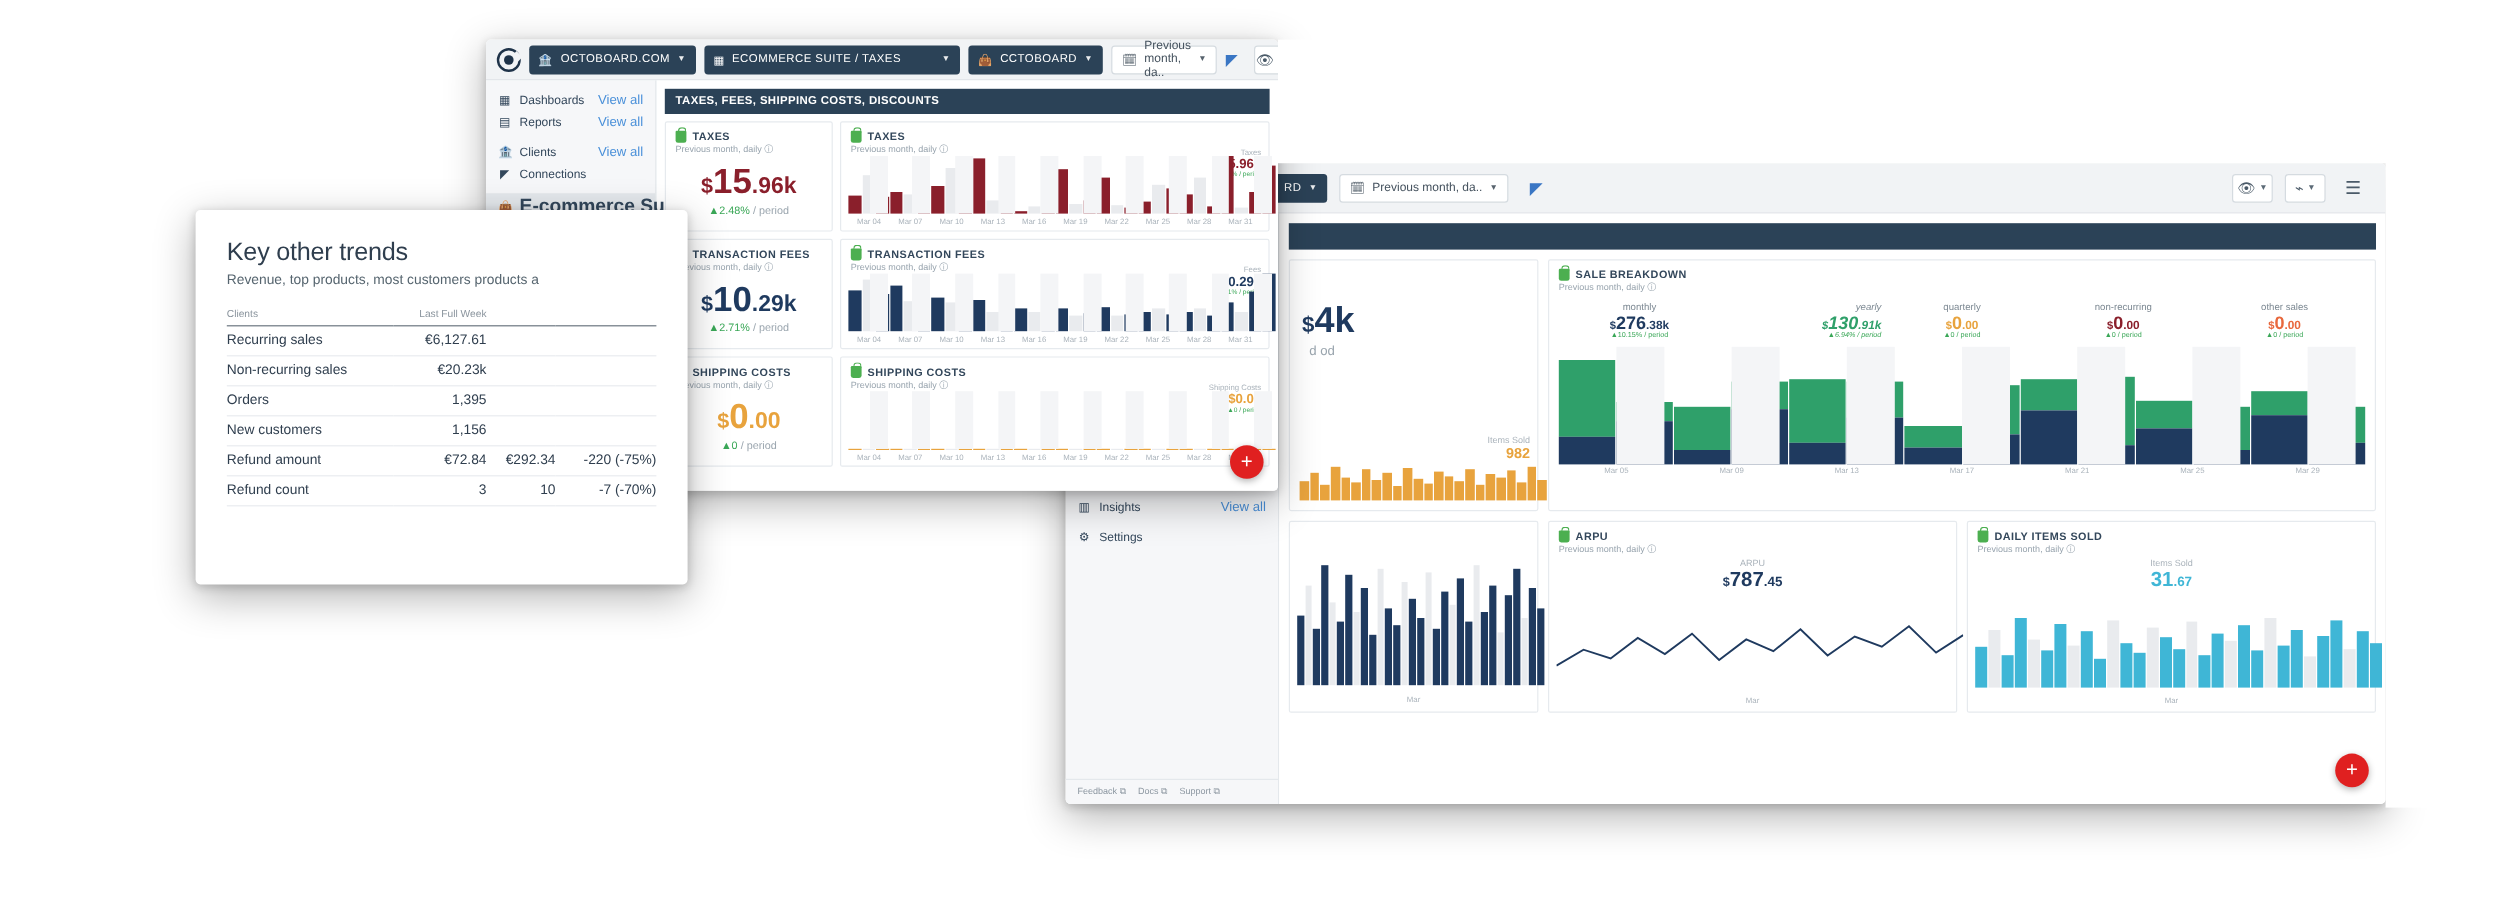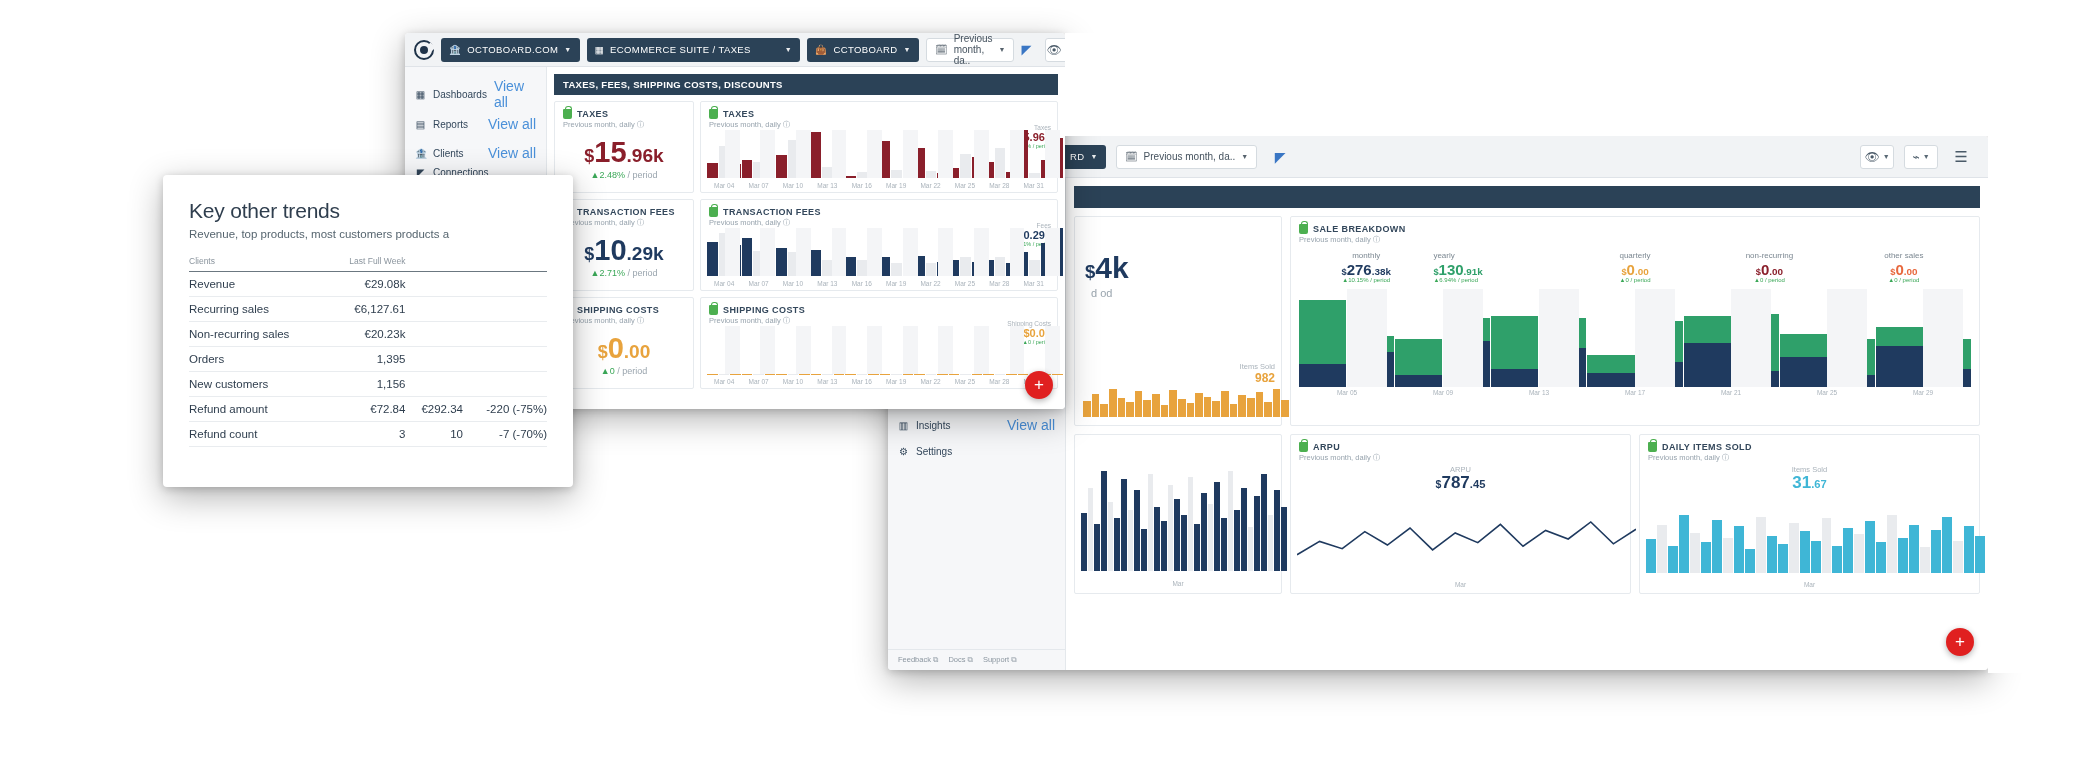--- a/index.html
+++ b/index.html
@@ -68,21 +68,21 @@
   #win-center .content { flex: 1; background: #fff; padding: 7px; }
   .c-banner { background: #2b4257; color: #fff; font-size: 9.5px; font-weight: bold;
         letter-spacing: .3px; padding: 5px 9px; }
 
   
   .nav { font-size: 10px; }
   .navrow { display: flex; align-items: center; padding: 3px 10px; gap: 7px; color: #33475b; }
   .navrow.active { background: #e4e8ec; font-weight: bold; }
   .navrow .ico { width: 11px; text-align: center; color: #33475b; font-size: 10px; flex: none; }
   .navrow .lbl { flex: 1; white-space: nowrap; }
-  .viewall { color: #4a90d9; font-size: 14px; }
+  .viewall { color: #4a90d9; font-size: 11px; }
   .subnav { font-size: 9.5px; color: #4b5b69; padding: 1.5px 10px 1.5px 27px; white-space: nowrap; }
   .subnav.active { background: #e4e8ec; font-weight: bold; color: #1f3349; }
   .subnav.ico-row { padding-left: 21px; display: flex; align-items: center; gap: 4px; }
   .navgap { height: 7px; }
   .footer { position: absolute; bottom: 0; left: 0; right: 0; border-top: 1px solid #e4e8ec;
         display: flex; gap: 10px; padding: 5px 10px; font-size: 7.5px; color: #8b96a0; background:#f6f7f9;}
 
   .fab { position: absolute; width: 28px; height: 28px; border-radius: 50%; background: #e02020;
         color: #fff; font-size: 17px; display: flex; align-items: center; justify-content: center;
         box-shadow: 0 2px 6px rgba(0,0,0,.3); }
@@ -200,21 +200,21 @@
                 </div>
               <div class="cardsub"><span>Previous month, daily</span> <span>ⓘ</span></div>
             </div>
             <div style="display:flex;padding:4px 8px 0;" id="sb-metrics">
                 <div style="flex:1;text-align:center;">
      <div style="font-size:8px;color:#7c8892;">monthly</div>
      <div class="bigval" style="font-size:15px;color:#1f3a5f;margin-top:2px;">
        <span class="cur">$</span><span>276</span><span class="dec">.38k</span></div>
      <div style="font-size:6px;color:#3aa757;">▲10.15% / period</div>
    </div>
-                <div style="flex:1;text-align:left;">
+                <div style="flex:1;text-align:right;font-style:italic;">
      <div style="font-size:8px;color:#7c8892;">yearly</div>
      <div class="bigval" style="font-size:15px;color:#2fa06a;margin-top:2px;">
        <span class="cur">$</span><span>130</span><span class="dec">.91k</span></div>
      <div style="font-size:6px;color:#3aa757;">▲6.94% / period</div>
    </div>
                 <div style="flex:1;text-align:center;">
      <div style="font-size:8px;color:#7c8892;">quarterly</div>
      <div class="bigval" style="font-size:15px;color:#e8a33d;margin-top:2px;">
        <span class="cur">$</span><span>0</span><span class="dec">.00</span></div>
      <div style="font-size:6px;color:#3aa757;">▲0 / period</div>
@@ -806,26 +806,20 @@
       <thead>
           <tr>
         <th>Clients</th>
         <th>Last Full Week</th>
         <th></th>
         <th></th>
       </tr>
         </thead>
       <tbody id="kst-body">
           <tr>
-     <td>Revenue</td>
-     <td>€29.08k</td>
-     <td></td>
-     <td class="pos"></td>
-   </tr>
-          <tr>
      <td>Recurring sales</td>
      <td>€6,127.61</td>
      <td></td>
      <td class="pos"></td>
    </tr>
           <tr>
      <td>Non-recurring sales</td>
      <td>€20.23k</td>
      <td></td>
      <td class="pos"></td>

